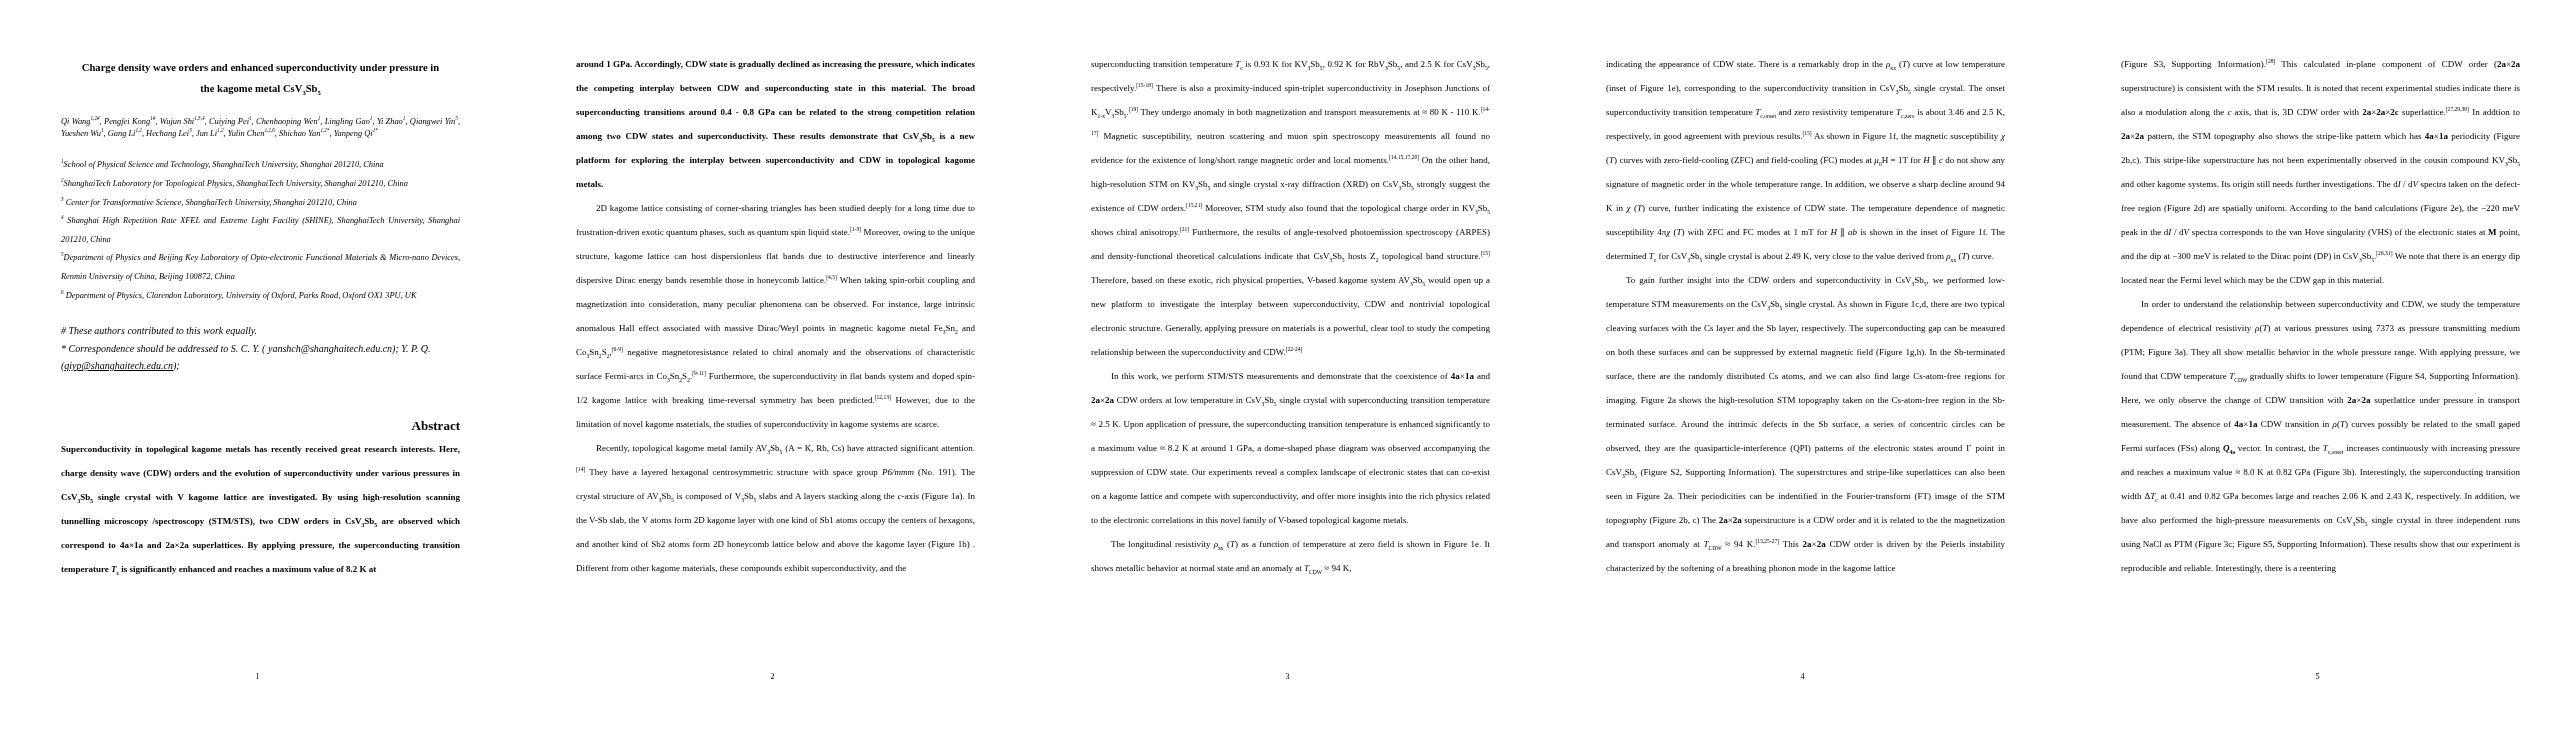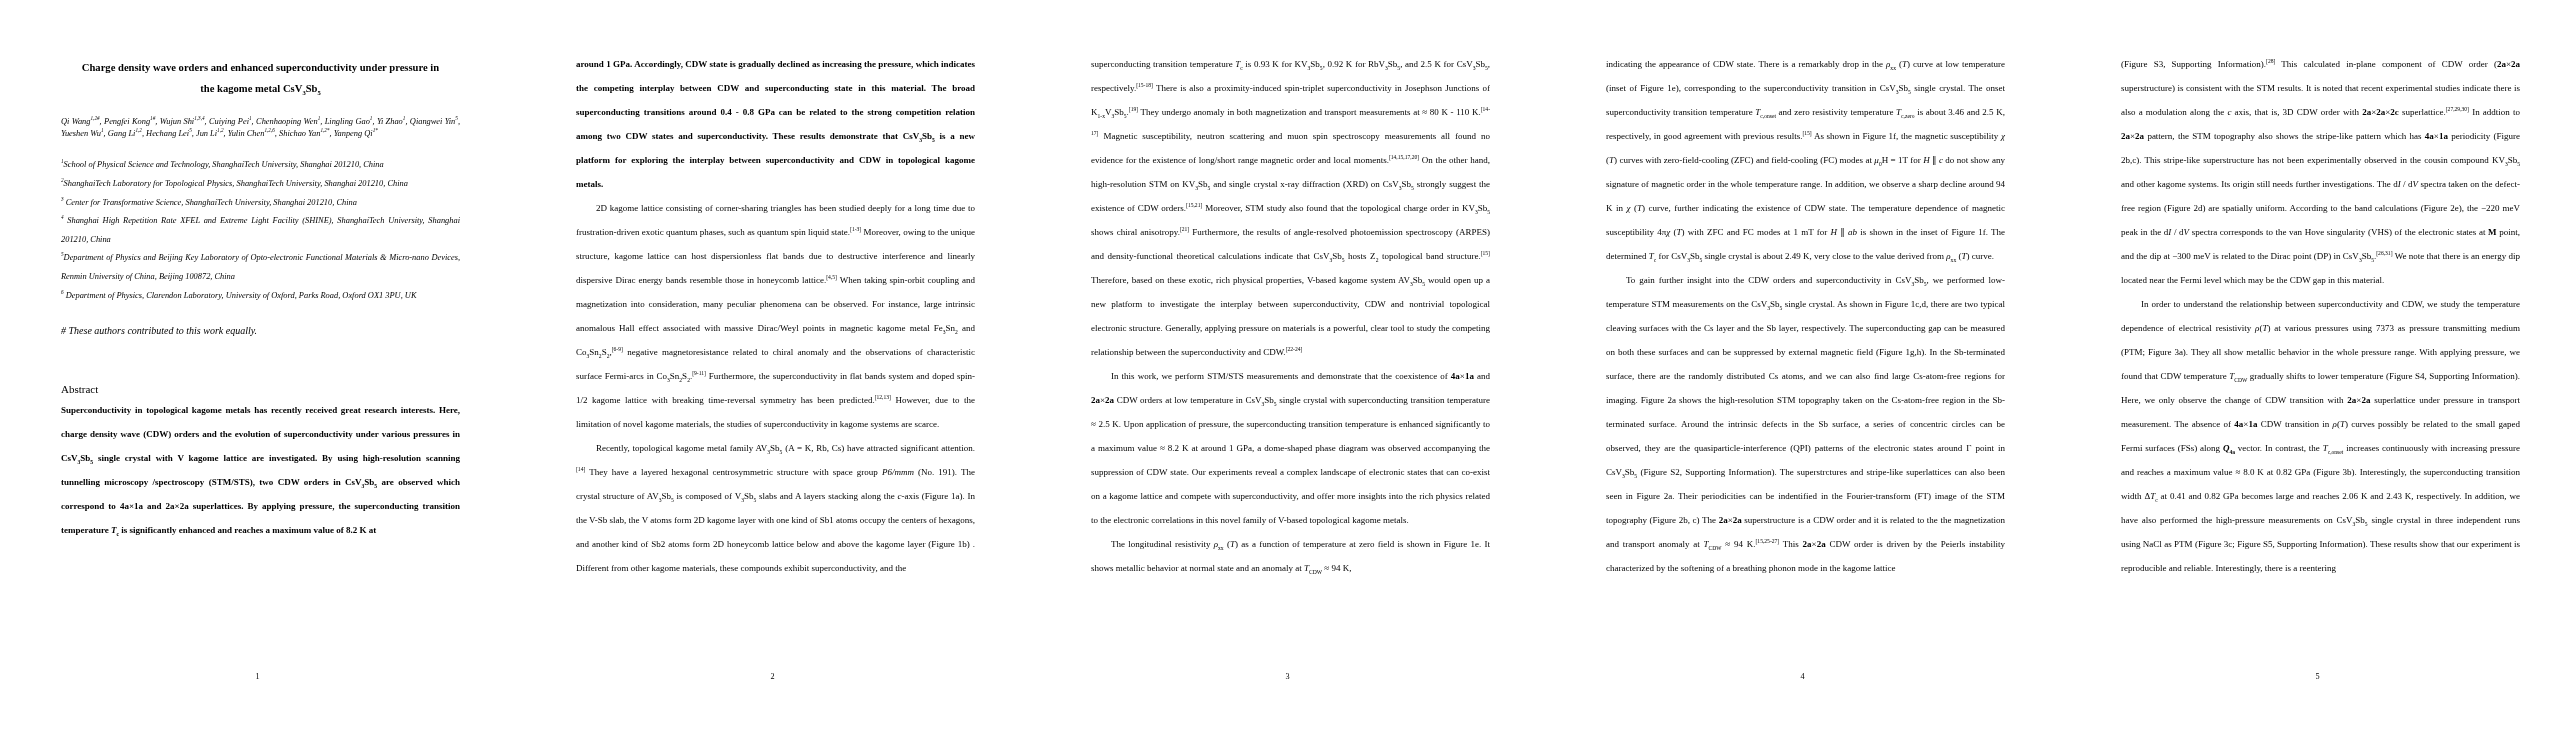--- a/index.html
+++ b/index.html
@@ -24,21 +24,21 @@
     margin-top: 17px; font-style: italic; font-size: 8.4px;
     line-height: 12px; text-align: justify;
   }
   .affiliations { margin-top: 16px; }
   .affiliations p {
     margin: 0; font-style: italic; font-size: 8.4px;
     line-height: 18.6px; text-align: justify;
   }
   .footnotes { margin-top: 17px; }
   .footnotes p { margin: 0; font-style: italic; font-size: 10px; line-height: 17.5px; }
-  .abstract-heading { margin-top: 43px; font-weight: normal; font-size: 11px; }
+  .abstract-heading { margin-top: 43px; font-weight: bold; font-size: 13px; text-align: right; }
   .abstract-text {
     margin-top: 3.6px; font-weight: bold; font-size: 9px;
     line-height: 24px; text-align: justify;
   }
 
   
   .body-text p {
     margin: 0; font-size: 9px; line-height: 24px; text-align: justify;
   }
   .body-text p.indent { text-indent: 20px; }
@@ -63,20 +63,21 @@
       <div class="affiliations">
         <p><sup>1</sup>School of Physical Science and Technology, ShanghaiTech University, Shanghai 201210, China</p>
         <p><sup>2</sup>ShanghaiTech Laboratory for Topological Physics, ShanghaiTech University, Shanghai 201210, China</p>
         <p><sup>3</sup> Center for Transformative Science, ShanghaiTech University, Shanghai 201210, China</p>
         <p><sup>4</sup> Shanghai High Repetition Rate XFEL and Extreme Light Facility (SHINE), ShanghaiTech University, Shanghai 201210, China</p>
         <p><sup>5</sup>Department of Physics and Beijing Key Laboratory of Opto-electronic Functional Materials &amp; Micro-nano Devices, Renmin University of China, Beijing 100872, China</p>
         <p><sup>6</sup> Department of Physics, Clarendon Laboratory, University of Oxford, Parks Road, Oxford OX1 3PU, UK</p>
       </div>
       <div class="footnotes">
         <p># These authors contributed to this work equally.</p>
+        <p>* Correspondence should be addressed to S. C. Y. ( yanshch@shanghaitech.edu.cn); Y. P. Q. (<u>qiyp@shanghaitech.edu.cn</u>);</p>
       </div>
       <div class="abstract-heading">Abstract</div>
       <div class="abstract-text">Superconductivity in topological kagome metals has recently received great research interests. Here, charge density wave (CDW) orders and the evolution of superconductivity under various pressures in CsV<sub>3</sub>Sb<sub>5</sub> single crystal with V kagome lattice are investigated. By using high-resolution scanning tunnelling microscopy /spectroscopy (STM/STS), two CDW orders in CsV<sub>3</sub>Sb<sub>5</sub> are observed which correspond to 4a×1a and 2a×2a superlattices. By applying pressure, the superconducting transition temperature <i>T</i><sub>c</sub> is significantly enhanced and reaches a maximum value of 8.2 K at</div>
     </div>
     <div class="page-number">1</div>
   </div>
 
   <div class="sheet">
     <div class="sheet-inner body-pad body-text">
       <p class="bold-par">around 1 GPa. Accordingly, CDW state is gradually declined as increasing the pressure, which indicates the competing interplay between CDW and superconducting state in this material. The broad superconducting transitions around 0.4 - 0.8 GPa can be related to the strong competition relation among two CDW states and superconductivity. These results demonstrate that CsV<sub>3</sub>Sb<sub>5</sub> is a new platform for exploring the interplay between superconductivity and CDW in topological kagome metals.</p>

